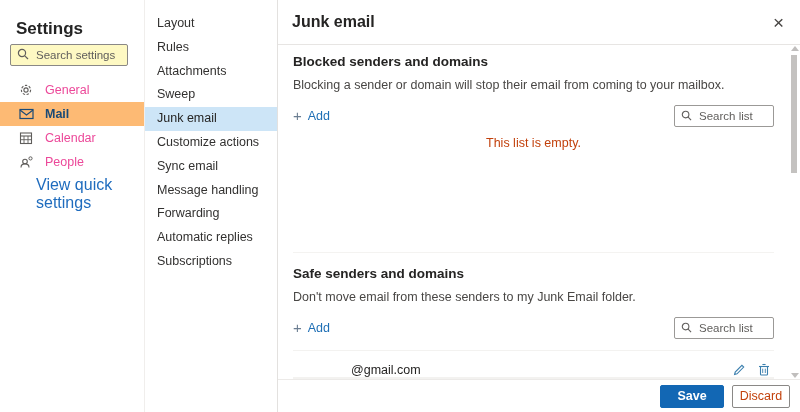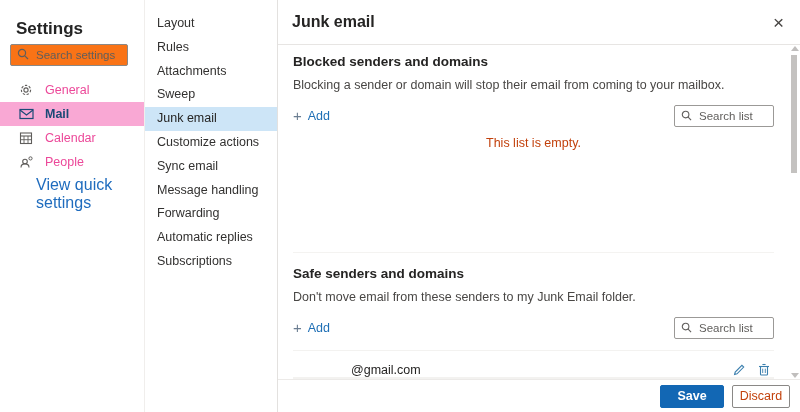--- a/index.html
+++ b/index.html
@@ -3,30 +3,30 @@
 <meta charset="utf-8">
 <style>
   html,body{margin:0;padding:0;width:800px;height:412px;overflow:hidden;
     font-family:"Liberation Sans","DejaVu Sans",sans-serif;background:#fff;}
   .app{position:relative;width:800px;height:412px;background:#fff;color:#323130;}
 
   
   .sidebar{position:absolute;left:0;top:8px;width:144px;height:100%;background:#fff;}
   .settings-title{margin:11px 0 0 16px;font-size:17px;font-weight:700;color:#242424;}
   .search-box{position:absolute;left:10px;top:36px;width:118px;height:22px;
-    border:1px solid #8a8886;border-radius:2px;background:#f97316;
+    border:1px solid #8a8886;border-radius:2px;background:#fef9c3;
     display:flex;align-items:center;padding:6px 6px;gap:5px;box-sizing:border-box;}
   .search-box input{border:0;outline:0;width:100%;font-size:11.5px;color:#323130;
     font-family:inherit;background:transparent;}
   .search-box input::placeholder{color:#605e5c;}
   .nav-list{position:absolute;top:70px;left:0;width:100%;}
   .nav-item{height:24px;display:flex;align-items:center;gap:11px;padding-left:18px;
     font-size:12.5px;color:#ec4899;cursor:pointer;}
   .nav-item .ic{width:16px;height:16px;display:flex;align-items:center;justify-content:center;}
-  .nav-item.selected{background:#f9a8d4;color:#1b4a76;font-weight:600;}
+  .nav-item.selected{background:#fdba74;color:#1b4a76;font-weight:600;}
   .quick-link{position:absolute;top:168px;left:36px;font-size:16px;color:#1f6cbe;cursor:pointer;}
 
   
   .catcol{position:absolute;left:144px;top:0;width:133px;height:100%;background:#fff;
     border-left:1px solid #f0eeec;padding-top:12px;box-sizing:border-box;}
   .cat-item{height:23.8px;line-height:23.8px;padding-left:12px;font-size:12.5px;
     color:#323130;cursor:pointer;white-space:nowrap;}
   .cat-item.selected{background:#cde5f7;color:#252423;}
 
   

